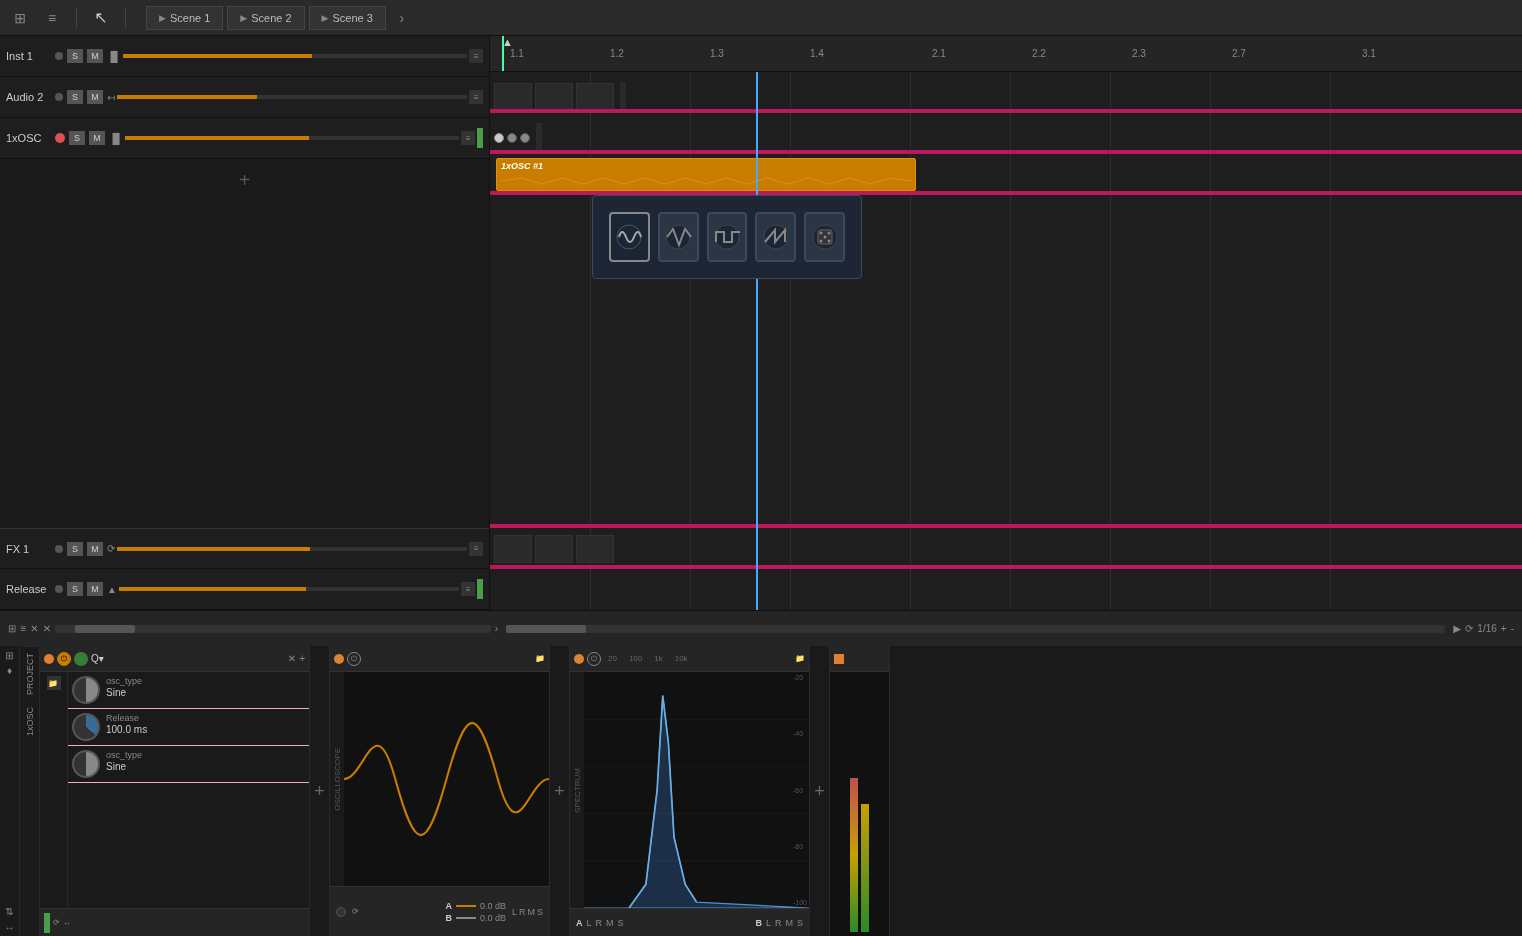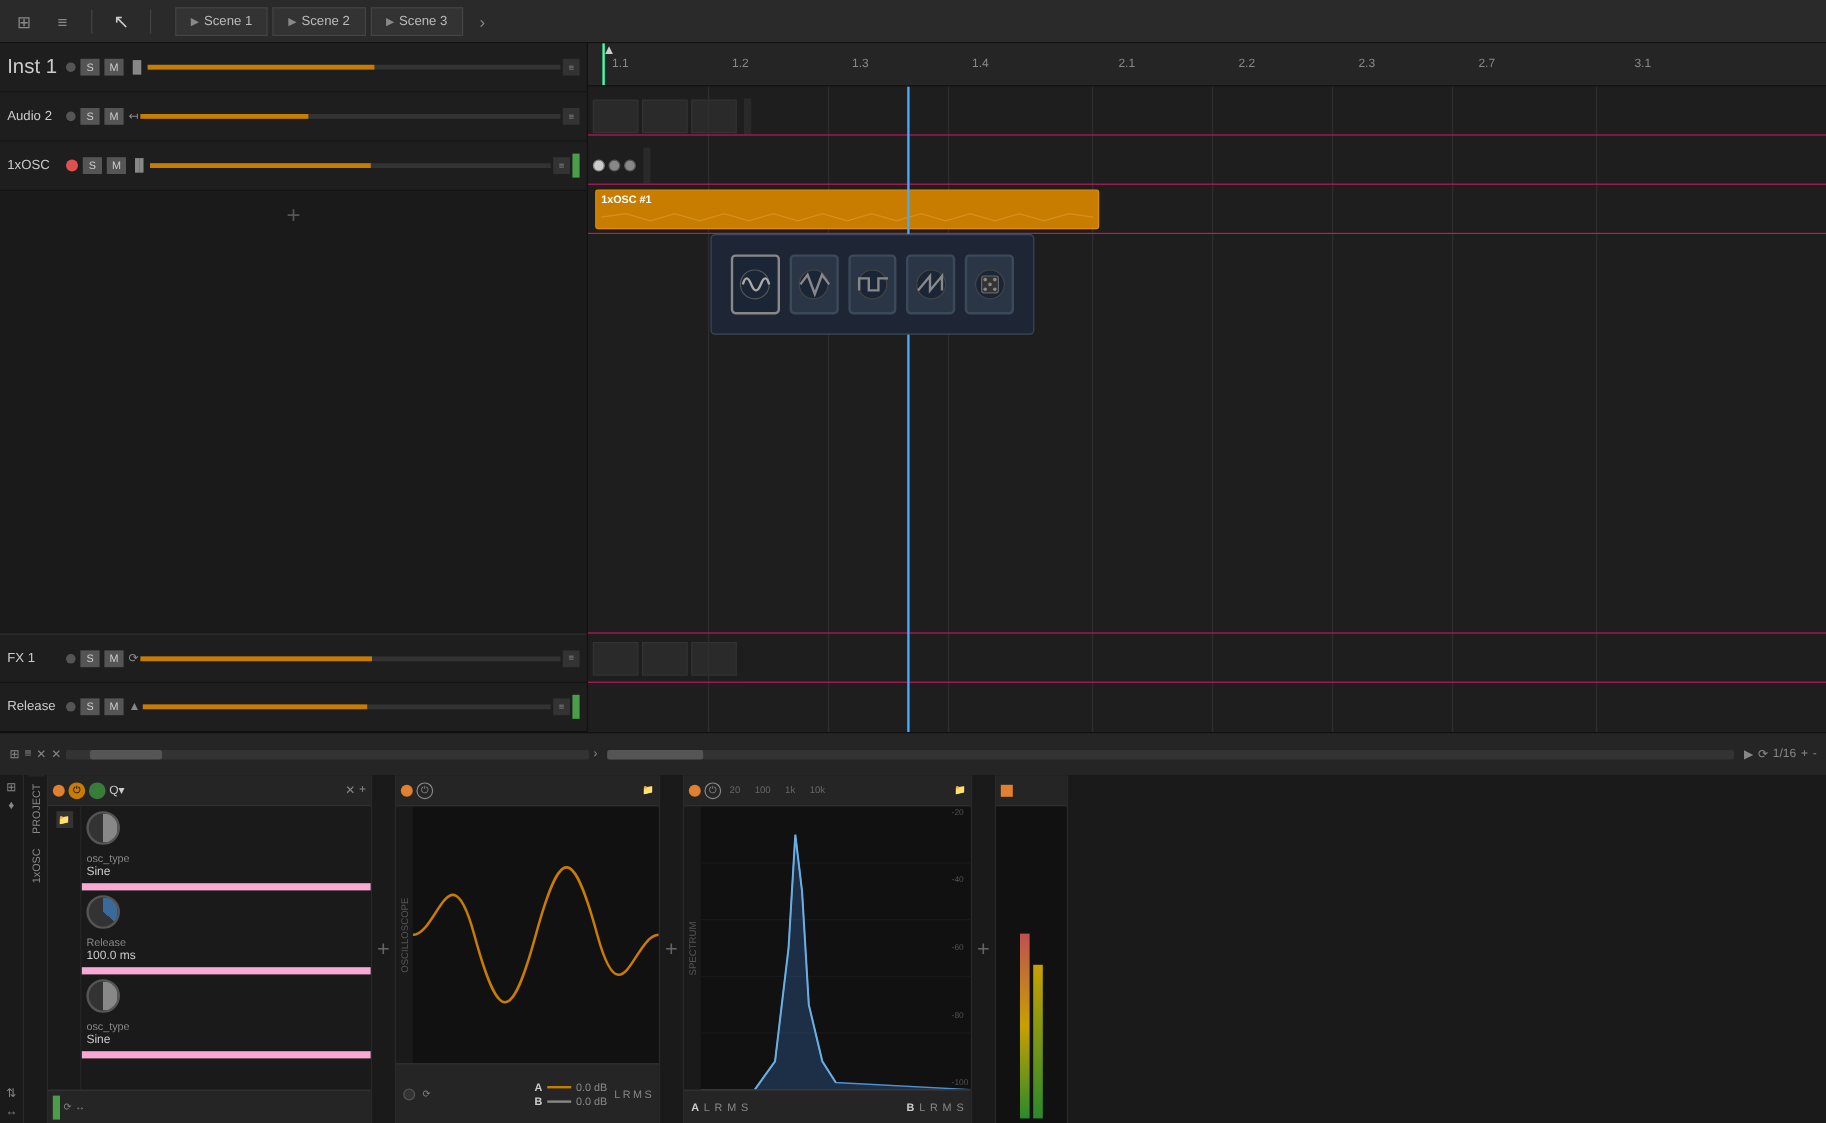--- a/index.html
+++ b/index.html
@@ -110,22 +110,23 @@
       z-index: 10;
     }
 
     .arrangement-tracks {
       flex: 1;
       position: relative;
       overflow: hidden;
     }
     .arr-track-row {
       height: 40px;
-      border-bottom: 1px solid #be185d;
+      border-bottom: 4px solid #be185d;
       position: relative;
+      font-style: italic;
     }
 
     .clip-block {
       position: absolute;
       top: 3px;
       height: 34px;
       background: #c87c00;
       border: 1px solid #e09000;
       border-radius: 2px;
       overflow: hidden;
@@ -204,22 +205,21 @@
       display: flex;
       align-items: center;
       gap: 8px;
       padding: 0 8px;
     }
     .device-row {
       display: flex;
       align-items: flex-start;
       padding: 4px;
       gap: 6px;
-      border-bottom: 6px solid #f9a8d4;
-      flex-direction: column;
+      border-bottom: 1px solid #f9a8d4;
     }
     .device-params {
       flex: 1;
     }
     .device-param-name {
       font-size: 9px;
       color: #888;
       margin-bottom: 1px;
     }
     .device-param-value {
@@ -347,21 +347,21 @@
     <div class="toolbar-icon">›</div>
   </div>
 </div>
 
 <div style="display:flex; height: 574px; position:relative;">
 
   <div class="tracks-panel">
 
     <div class="track-full-row" style="height:41px;">
       <div class="track-left">
-        <span style="font-size:17px;color:#ccc;min-width:45px;">Inst 1</span>
+        <span style="font-size:11px;color:#ccc;min-width:45px;">Inst 1</span>
         <div class="status-led gray"></div>
         <div class="track-btn">S</div>
         <div class="track-btn">M</div>
         <div style="display:flex;align-items:center;gap:2px;flex:1;">
           <span style="color:#888;font-size:10px;">▐▌</span>
           <div style="flex:1;height:4px;background:#333;position:relative;">
             <div style="width:55%;height:100%;background:#c87c00;"></div>
           </div>
           <div class="mini-btn">≡</div>
         </div>

